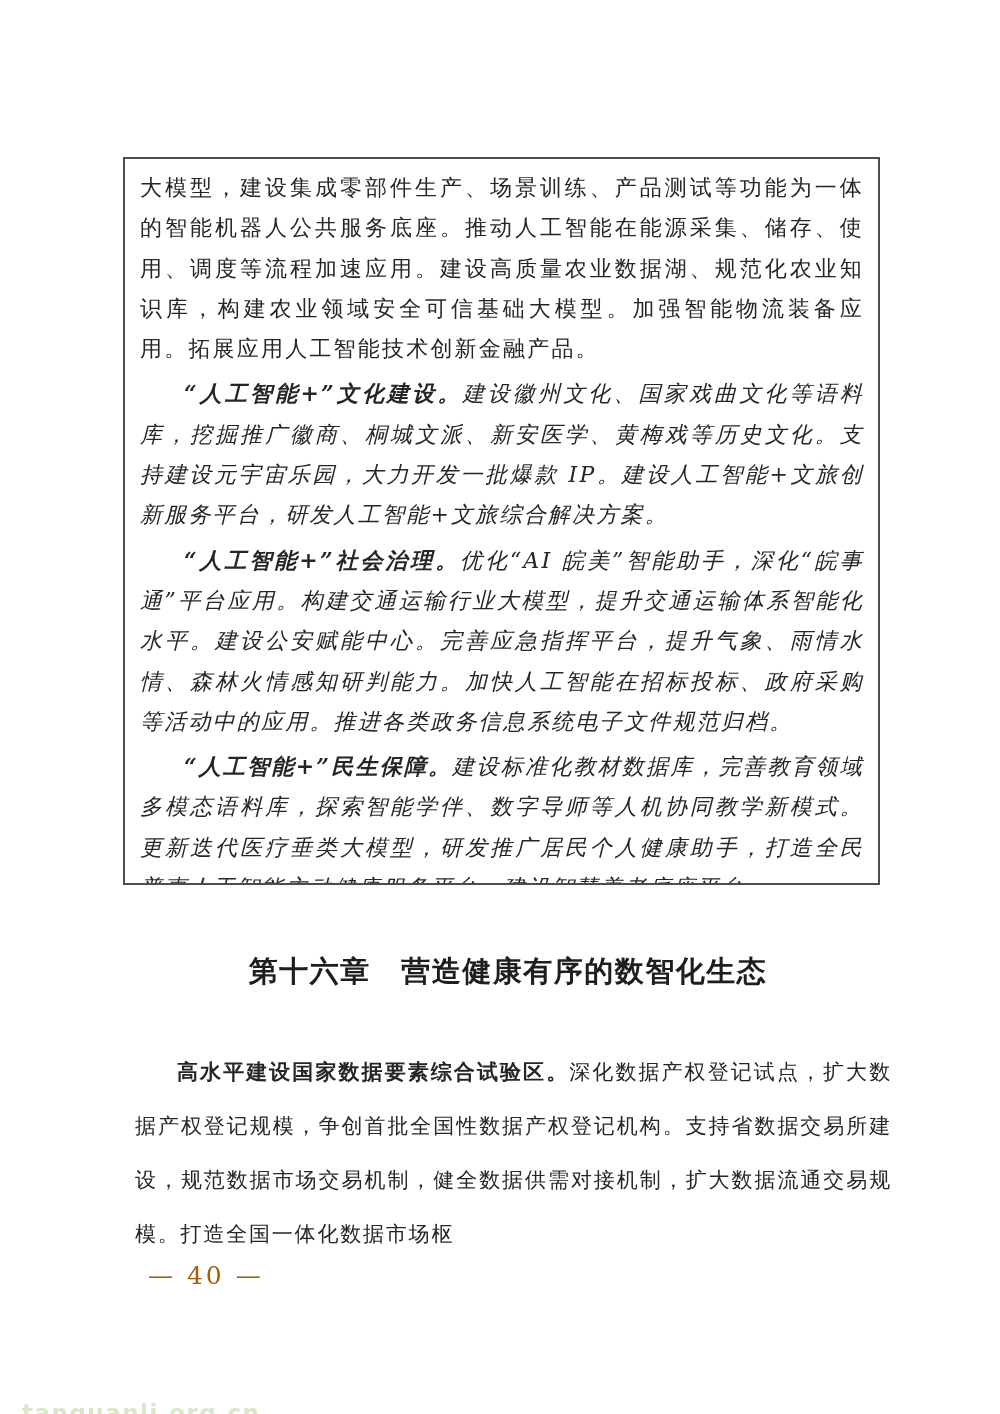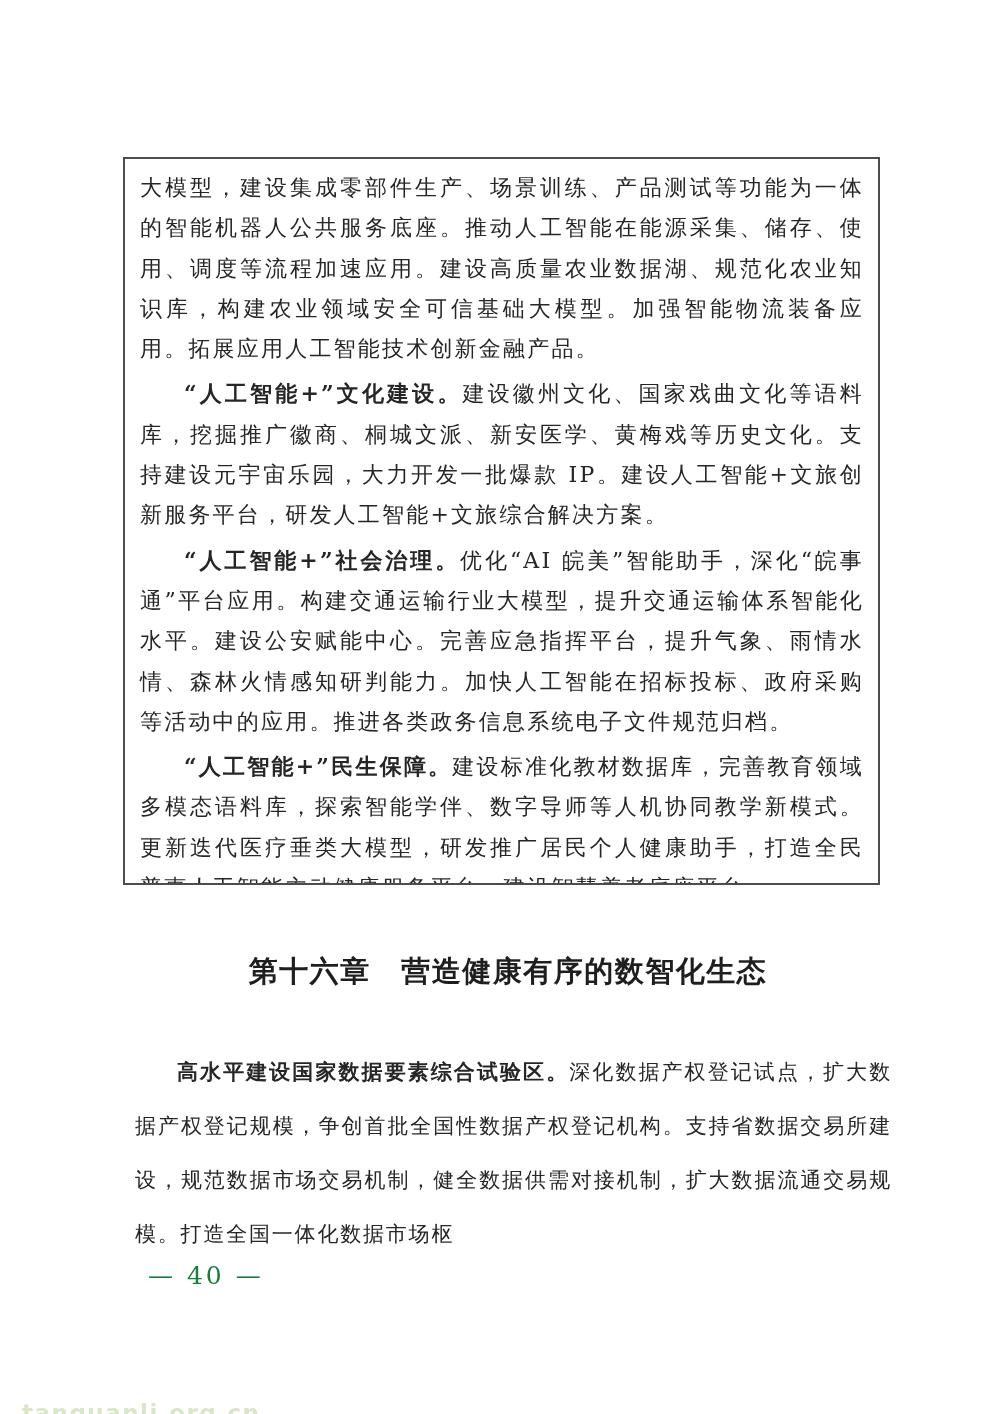--- a/index.html
+++ b/index.html
@@ -27,21 +27,21 @@
     padding: 4px 10px 0 11px;
     overflow: hidden;
   }
   .content-box p {
     margin: 4px;
     font-size: 22px;
     line-height: 40.3px;
     letter-spacing: 2.2px;
     text-align: justify;
   }
-  .indent { text-indent: 2em; }
+  .indent { text-indent: 2em; font-style: italic; }
   .lead {
     font-weight: 700;
   }
   .chapter-title {
     position: absolute;
     left: 0;
     top: 944px;
     width: 100%;
     margin: 8px;
     text-align: center;
@@ -62,21 +62,21 @@
     letter-spacing: 1.8px;
     text-align: justify;
     text-indent: 2em;
   }
   .page-number {
     position: absolute;
     left: 148px;
     top: 1261px;
     font-size: 25px;
     letter-spacing: 3px;
-    color: #15803d;
+    color: #a16207;
   }
   .watermark {
     position: absolute;
     left: 6px;
     top: 1384px;
     margin: 16px;
     font-family: "DejaVu Sans", "Liberation Sans", sans-serif;
     font-weight: 700;
     font-size: 23px;
     letter-spacing: 1.5px;

